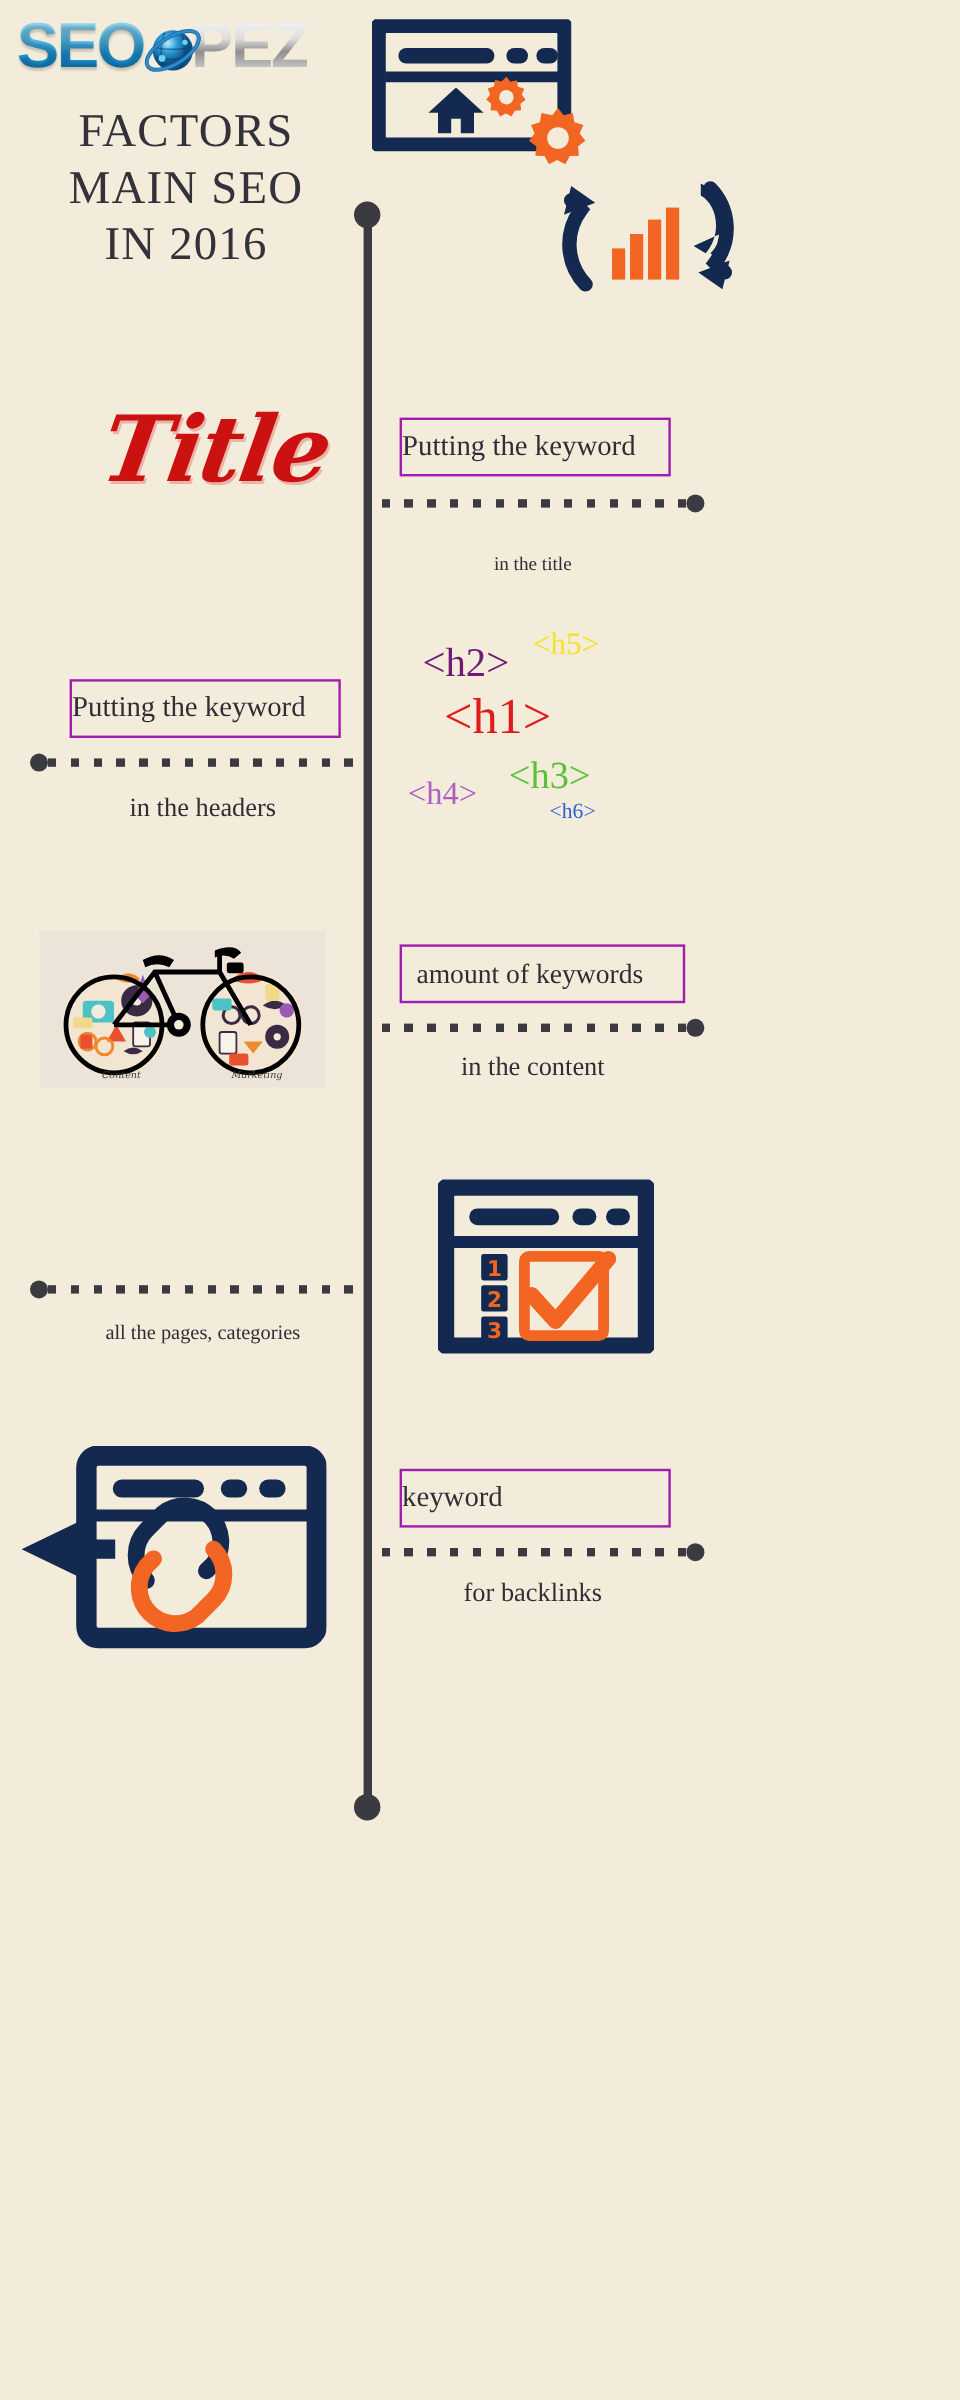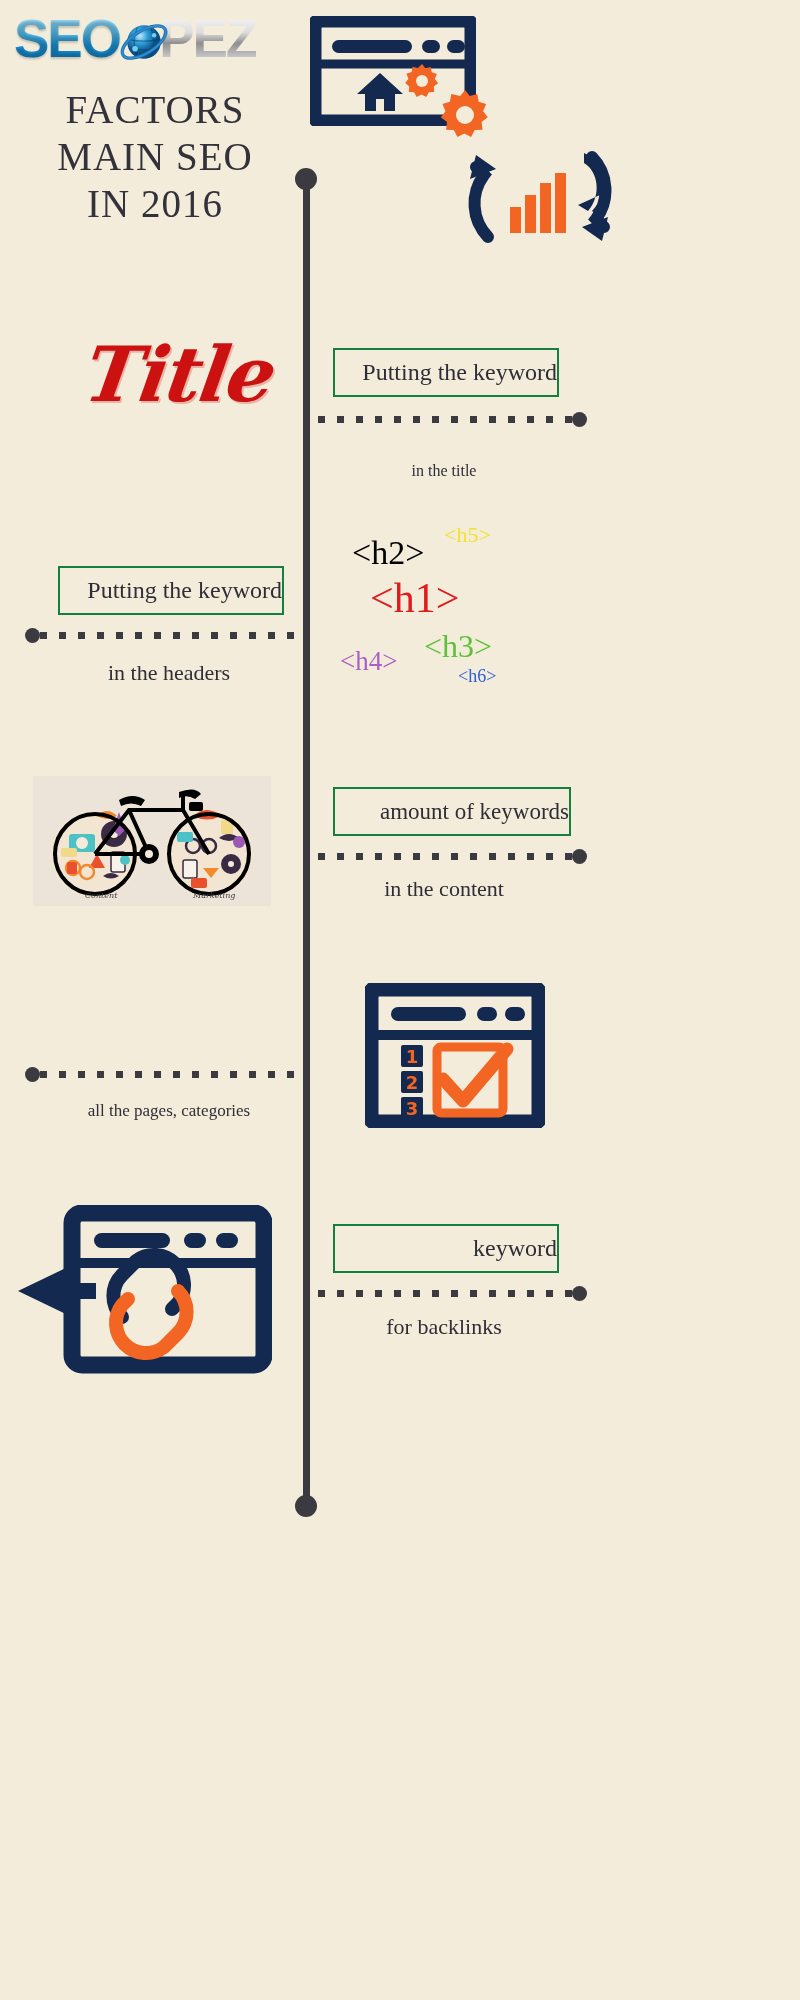--- a/index.html
+++ b/index.html
@@ -40,22 +40,22 @@
   }
 
   
   .timeline{position:absolute;left:303px;top:180px;width:7px;height:1330px;background:#3a3a40;border-radius:3px;}
   .tl-dot{position:absolute;width:22px;height:22px;border-radius:50%;background:#3a3a40;left:295px;}
   .tl-dot.top{top:168px;}
   .tl-dot.bottom{top:1495px;}
 
   
   .kw-box{
-    position:absolute;border:2px solid #15803d;background:transparent;
-    display:flex;align-items:center;justify-content:flex-end;
+    position:absolute;border:2px solid #a21caf;background:transparent;
+    display:flex;align-items:center;justify-content:flex-start;
     color:#2f2e36;font-family:"Liberation Serif", serif;
   }
   .caption{
     position:absolute;color:#2f2e36;font-family:"Liberation Serif", serif;
     text-align:center;
   }
   .dots{
     position:absolute;height:7px;
     background-image:repeating-linear-gradient(to right,#3a3a40 0 7px,transparent 7px 19px);
   }
@@ -163,22 +163,22 @@
   <div class="script-title">Title</div>
 
   <div class="kw-box" style="left:333px;top:348px;width:222px;height:45px;font-size:24px;">
     <span>Putting the keyword</span>
   </div>
   <div class="dots" style="left:318px;top:416px;width:256px;"></div>
   <div class="enddot" style="left:572px;top:412px;"></div>
   <div class="caption" style="left:333px;top:462px;width:222px;font-size:16px;">in the title</div>
 
   <div class="tagcloud">
-    <span class="tag" style="left:32px;top:24px;font-size:34px;color:#000000;">&lt;h2&gt;</span>
-    <span class="tag" style="left:124px;top:12px;font-size:22px;color:#f2e32a;">&lt;h5&gt;</span>
+    <span class="tag" style="left:32px;top:24px;font-size:34px;color:#701a75;">&lt;h2&gt;</span>
+    <span class="tag" style="left:124px;top:12px;font-size:26px;color:#f2e32a;">&lt;h5&gt;</span>
     <span class="tag" style="left:50px;top:64px;font-size:42px;color:#e01b1b;">&lt;h1&gt;</span>
     <span class="tag" style="left:104px;top:118px;font-size:32px;color:#5bc236;">&lt;h3&gt;</span>
     <span class="tag" style="left:20px;top:136px;font-size:27px;color:#ad5fc4;">&lt;h4&gt;</span>
     <span class="tag" style="left:138px;top:156px;font-size:18px;color:#2b5fd4;">&lt;h6&gt;</span>
   </div>
 
   <div class="kw-box" style="left:58px;top:566px;width:222px;height:45px;font-size:24px;">
     <span>Putting the keyword</span>
   </div>
   <div class="dots" style="left:40px;top:632px;width:256px;"></div>

